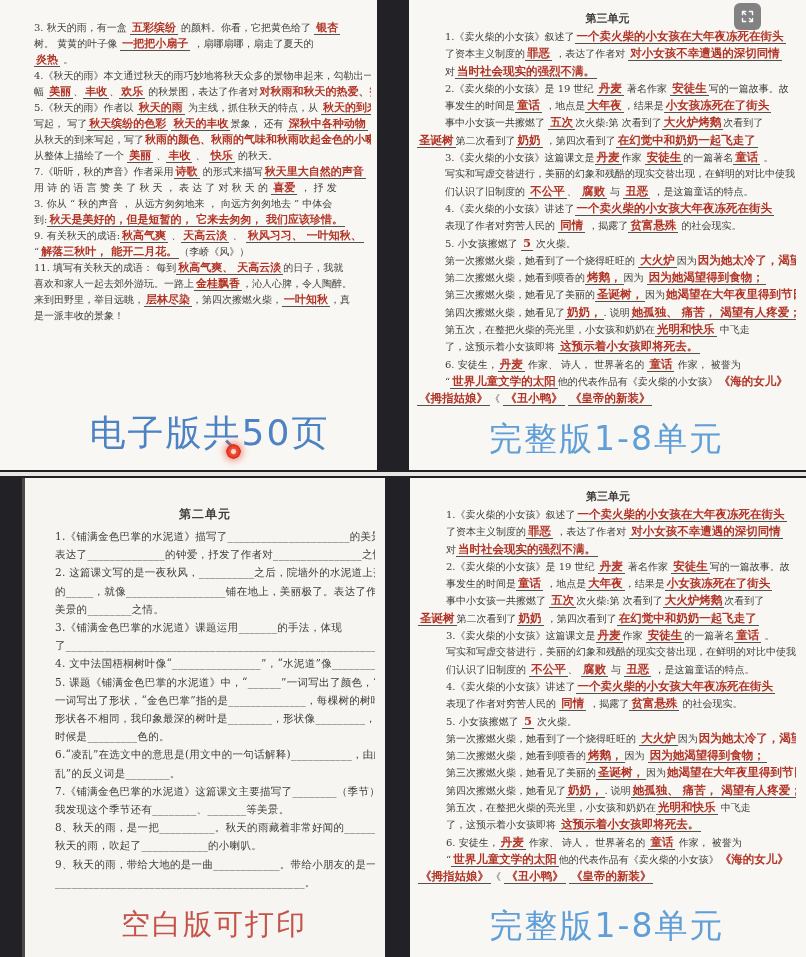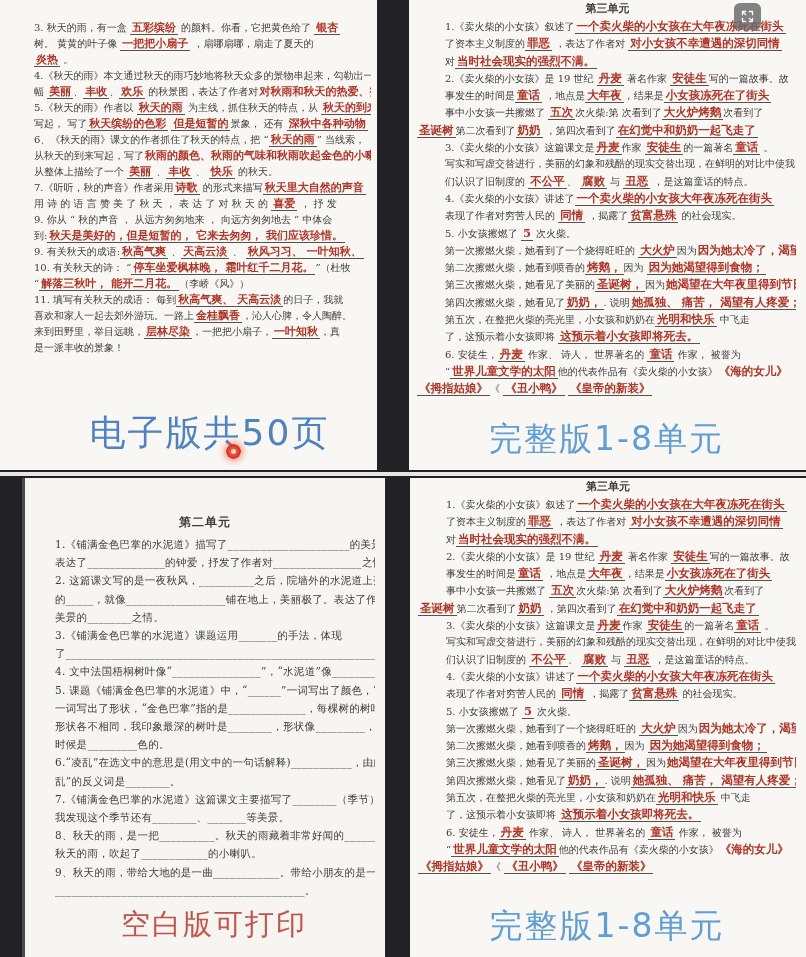--- a/index.html
+++ b/index.html
@@ -12,22 +12,22 @@
   .page-bl { left:22px; top:478px; width:363px; height:479px; border-left:3px solid #4b4a47; background:#f6f5f2; }
   .page-br { left:410px; top:478px; width:396px; height:479px; }
   .hsep { position:absolute; left:0; top:472px; width:806px; height:4px; background:#e8e6e3; }
 
   .content { position:relative; }
   .page-tl .content { padding:20px 6px 0 34px; }
   .page-tr .content, .page-br .content { padding:2px 10px 0 36px; }
   .page-bl .content { padding:4px 10px 0 30px; }
 
   .ptitle { text-align:center; font-weight:bold; color:#3f3d3a; font-family:"DejaVu Serif", serif; }
-  .page-tr .ptitle, .page-br .ptitle { font-size:11px; padding-top:1px; }
-  .page-bl .ptitle { font-size:12px; padding-top:36px; letter-spacing:1px; }
+  .page-tr .ptitle, .page-br .ptitle { font-size:11px; padding-top:11px; }
+  .page-bl .ptitle { font-size:12px; padding-top:28px; letter-spacing:1px; }
 
   .line { white-space:nowrap; overflow:hidden; font-family:"DejaVu Serif", serif; color:#3f3d3a; }
   .page-tl .line { font-size:10px; line-height:16px; }
   .page-tr .line, .page-br .line { font-size:10px; line-height:16.3px; }
   .page-bl .line { font-size:10.5px; line-height:18.2px; letter-spacing:0.3px; }
   .line.hang { margin-left:-28px; }
 
   .seg-n { color:#3f3d3a; }
   .seg-a, .seg-h { color:#b13527; font-weight:bold; font-size:11.5px; border-bottom:1.2px solid #55514c; padding:0 2px; }
   .seg-r { color:#b13527; font-weight:bold; font-size:11.5px; padding:0 1px; }
@@ -53,34 +53,32 @@
 <div class="viewer">
 
   <div class="page page-tl">
     <div class="content">
         <div class="line"><span class="seg-n">3. 秋天的雨，有一盒 </span><span class="seg-a">五彩缤纷</span><span class="seg-n"> 的颜料。你看，它把黄色给了 </span><span class="seg-a">银杏</span></div>
         <div class="line"><span class="seg-n">树。 黄黄的叶子像 </span><span class="seg-a">一把把小扇子</span><span class="seg-n"> ，扇哪扇哪，扇走了夏天的</span></div>
         <div class="line"><span class="seg-a">炎热</span><span class="seg-n"> 。</span></div>
         <div class="line"><span class="seg-n">4.《秋天的雨》本文通过秋天的雨巧妙地将秋天众多的景物串起来，勾勒出一</span></div>
         <div class="line"><span class="seg-n">幅 </span><span class="seg-a">美丽</span><span class="seg-n">、</span><span class="seg-a">丰收</span><span class="seg-n">、</span><span class="seg-a">欢乐</span><span class="seg-n"> 的秋景图，表达了作者对</span><span class="seg-r">对秋雨和秋天的热爱、赞美</span></div>
         <div class="line"><span class="seg-n">5.《秋天的雨》作者以 </span><span class="seg-a">秋天的雨</span><span class="seg-n"> 为主线，抓住秋天的特点，从 </span><span class="seg-a">秋天的到来</span></div>
-        <div class="line"><span class="seg-n">写起， 写了</span><span class="seg-a">秋天缤纷的色彩</span><span class="seg-n"> </span><span class="seg-a">但是短暂的</span><span class="seg-n">景象， 还有 </span><span class="seg-a">深秋中各种动物</span></div>
-        <div class="line"><span class="seg-n">6、《秋天的雨》课文的作者抓住了秋天的特点，把 “</span><span class="seg-a">秋天的雨</span><span class="seg-n">” 当线索，</span></div>
+        <div class="line"><span class="seg-n">写起， 写了</span><span class="seg-a">秋天缤纷的色彩</span><span class="seg-n"> </span><span class="seg-a">秋天的丰收</span><span class="seg-n">景象， 还有 </span><span class="seg-a">深秋中各种动物</span></div>
         <div class="line"><span class="seg-n">从秋天的到来写起，写了</span><span class="seg-r">秋雨的颜色、秋雨的气味和秋雨吹起金色的小喇叭</span></div>
         <div class="line"><span class="seg-n">从整体上描绘了一个 </span><span class="seg-a">美丽</span><span class="seg-n"> 、</span><span class="seg-a">丰收</span><span class="seg-n"> 、 </span><span class="seg-a">快乐</span><span class="seg-n"> 的秋天。</span></div>
         <div class="line"><span class="seg-n">7.《听听，秋的声音》作者采用</span><span class="seg-a">诗歌</span><span class="seg-n"> 的形式来描写</span><span class="seg-a">秋天里大自然的声音</span></div>
         <div class="line"><span class="seg-n">用 诗 的 语 言 赞 美 了 秋 天 ， 表 达 了 对 秋 天 的 </span><span class="seg-a">喜爱</span><span class="seg-n"> ， 抒 发</span></div>
-        <div class="line"><span class="seg-n">9. 你从 “ 秋的声音 ， 从远方匆匆地来 ， 向远方匆匆地去 ” 中体会</span></div>
+        <div class="line"><span class="seg-n">3. 你从 “ 秋的声音 ， 从远方匆匆地来 ， 向远方匆匆地去 ” 中体会</span></div>
         <div class="line"><span class="seg-n">到:</span><span class="seg-a">秋天是美好的，但是短暂的， 它来去匆匆， 我们应该珍惜。</span></div>
         <div class="line"><span class="seg-n">9. 有关秋天的成语:</span><span class="seg-a">秋高气爽</span><span class="seg-n"> 、</span><span class="seg-a">天高云淡</span><span class="seg-n"> 、 </span><span class="seg-a">秋风习习、</span><span class="seg-a">一叶知秋、</span></div>
-        <div class="line"><span class="seg-n">10. 有关秋天的诗： “</span><span class="seg-a">停车坐爱枫林晚，</span><span class="seg-a">霜叶红千二月花。</span><span class="seg-n">”（杜牧</span></div>
         <div class="line"><span class="seg-n">“</span><span class="seg-a">解落三秋叶，</span><span class="seg-a">能开二月花。</span><span class="seg-n">（李峤《风》）</span></div>
         <div class="line"><span class="seg-n">11. 填写有关秋天的成语： 每到</span><span class="seg-a">秋高气爽、</span><span class="seg-a">天高云淡</span><span class="seg-n">的日子，我就</span></div>
         <div class="line"><span class="seg-n">喜欢和家人一起去郊外游玩。一路上</span><span class="seg-a">金桂飘香</span><span class="seg-n">，沁人心脾，令人陶醉。</span></div>
-        <div class="line"><span class="seg-n">来到田野里，举目远眺，</span><span class="seg-a">层林尽染</span><span class="seg-n">，一把把小扇子，</span><span class="seg-a">一叶知秋</span><span class="seg-n">，真</span></div>
+        <div class="line"><span class="seg-n">来到田野里，举目远眺，</span><span class="seg-a">层林尽染</span><span class="seg-n">，第四次擦燃火柴，</span><span class="seg-a">一叶知秋</span><span class="seg-n">，真</span></div>
         <div class="line"><span class="seg-n">是一派丰收的景象！</span></div>
       </div>
     <div class="caption" style="color: rgb(77, 130, 195);">电子版共50页</div>
     <div class="laser-dot"></div>
   </div>
 
   <div class="page page-tr">
     <div class="ptitle">第三单元</div>
     <div class="content">
         <div class="line"><span class="seg-n">1.《卖火柴的小女孩》叙述了</span><span class="seg-a">一个卖火柴的小女孩在大年夜冻死在街头</span></div>

